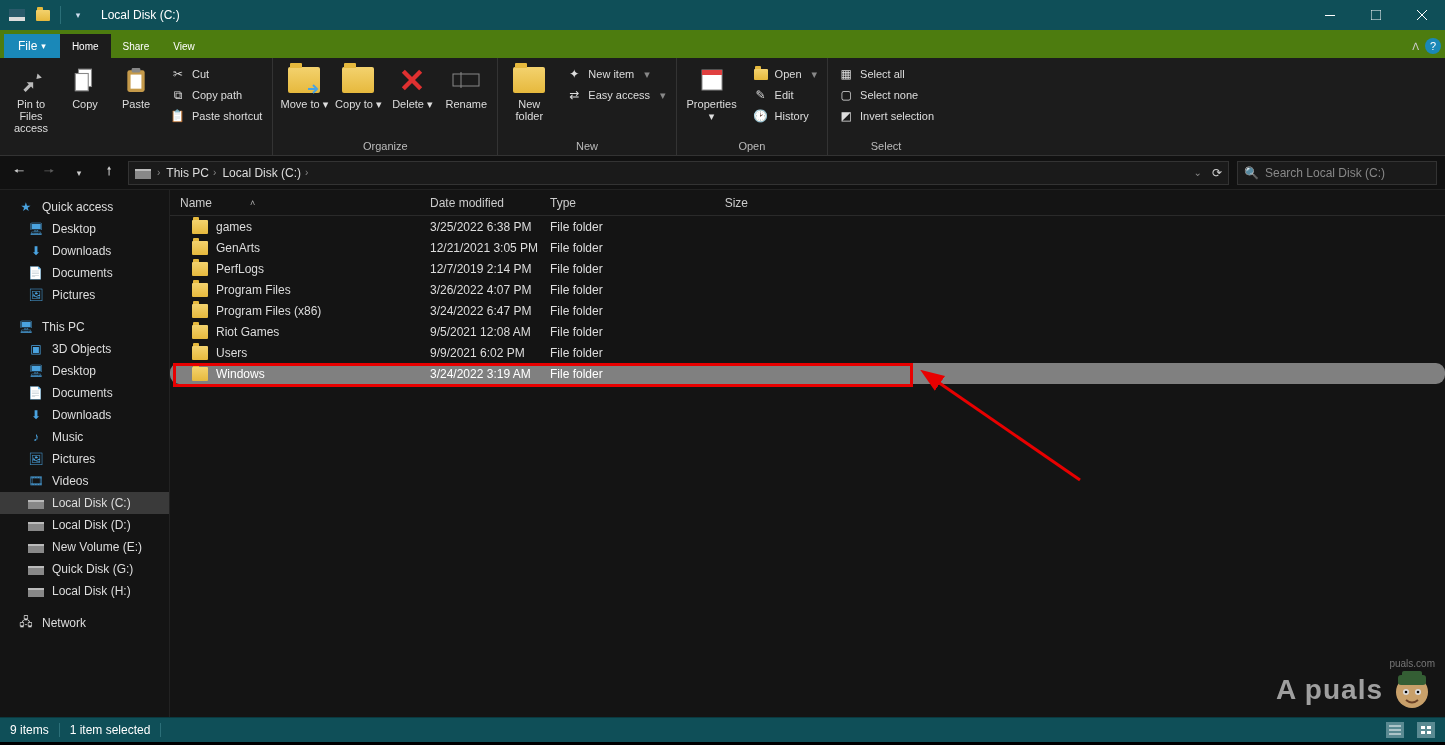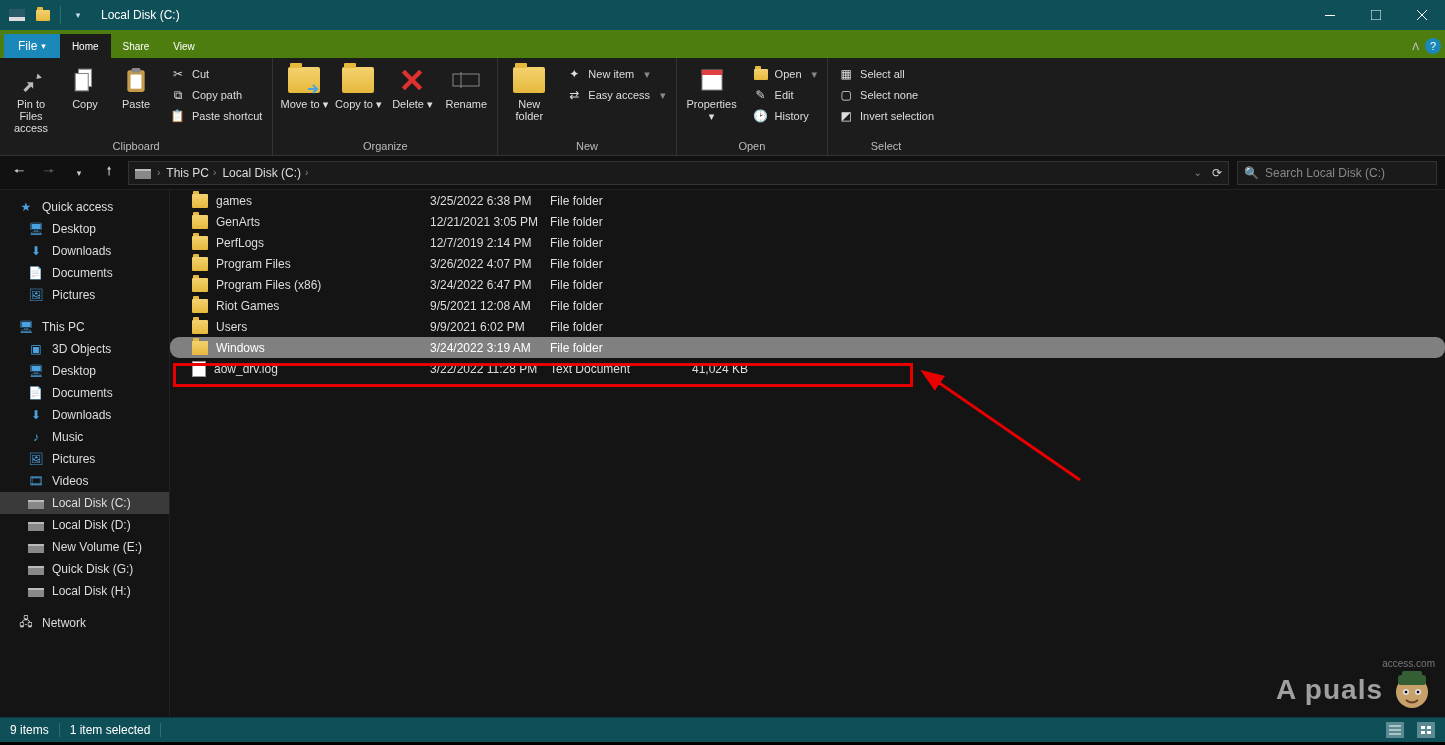--- a/index.html
+++ b/index.html
@@ -178,21 +178,20 @@
         <div class="sml">
             <span class="sicon">⧉</span>
             <span>Copy path</span>
           </div>
         <div class="sml">
             <span class="sicon">📋</span>
             <span>Paste shortcut</span>
           </div>
       </div>
     </div>
-    <div class="group-label">Clipboard</div>
   </div>
 
   <div class="group">
     <div class="group-body">
       <div class="vbtn">
         <span class="bigicon">
             <span class="folder-icon-big"></span>
             <svg width="14" height="14" style="position:absolute;margin-left:18px;margin-top:18px;">
               <path d="M2 7h8M7 3l4 4-4 4" stroke="#4aa3e0" stroke-width="2" fill="none"></path>
             </svg>
@@ -472,20 +471,29 @@
         <div class="tree-item top">
           <span class="ticon">
             <span style="color:#ddd;">🖧</span>
           </span>
           <span>Network</span>
         </div>
       </div>
   </div>
 
   <div class="files">
+    <div class="cols">
+      <div class="col-name">
+          <span>Name</span>
+          <span class="sort-ind">˄</span>
+        </div>
+      <div class="col-date">Date modified</div>
+      <div class="col-type">Type</div>
+      <div class="col-size">Size</div>
+    </div>
     <div id="rows">
         <div class="row">
           <div class="col-name">
             <span class="fname">
               <span class="fic"></span>
               <span>games</span>
             </span>
           </div>
           <div class="col-date">3/25/2022 6:38 PM</div>
           <div class="col-type">File folder</div>
@@ -560,46 +568,35 @@
         <div class="row selected">
           <div class="col-name">
             <span class="fname">
               <span class="fic"></span>
               <span>Windows</span>
             </span>
           </div>
           <div class="col-date">3/24/2022 3:19 AM</div>
           <div class="col-type">File folder</div>
           <div class="col-size"></div>
-        </div>
-        <div class="row">
-          <div class="col-name">
-            <span class="fname">
-              <span class="txtic"></span>
-              <span>aow_drv.log</span>
-            </span>
-          </div>
-          <div class="col-date">3/22/2022 11:28 PM</div>
-          <div class="col-type">Text Document</div>
-          <div class="col-size">41,024 KB</div>
         </div>
       </div>
 
     <div class="highlight-box" style="left:3px; top:173px; width:740px; height:24px;"></div>
 
     <svg class="annotation" style="left:750px; top:180px;" width="170" height="120">
       <defs>
           <marker id="ah" markerWidth="10" markerHeight="10" refX="2" refY="3" orient="auto">
             <path d="M0,0 L0,6 L8,3 z" fill="#e80000"></path>
           </marker>
         </defs>
       <line x1="160" y1="110" x2="15" y2="10" stroke="#e80000" stroke-width="3" marker-end="url(#ah)"></line>
     </svg>
 
-    <div class="wm-site">access.com</div>
+    <div class="wm-site">puals.com</div>
     <div class="watermark">
       <span class="txt">A  puals</span>
       <svg class="face" viewBox="0 0 46 46">
         <circle cx="23" cy="25" r="16" fill="#e8b97a"></circle>
         <rect x="9" y="8" width="28" height="10" rx="3" fill="#3a6b3a"></rect>
         <rect x="13" y="4" width="20" height="6" rx="2" fill="#3a6b3a"></rect>
         <circle cx="17" cy="25" r="3" fill="#fff"></circle>
           <circle cx="29" cy="25" r="3" fill="#fff"></circle>
         <circle cx="17" cy="25" r="1.3" fill="#000"></circle>
           <circle cx="29" cy="25" r="1.3" fill="#000"></circle>

